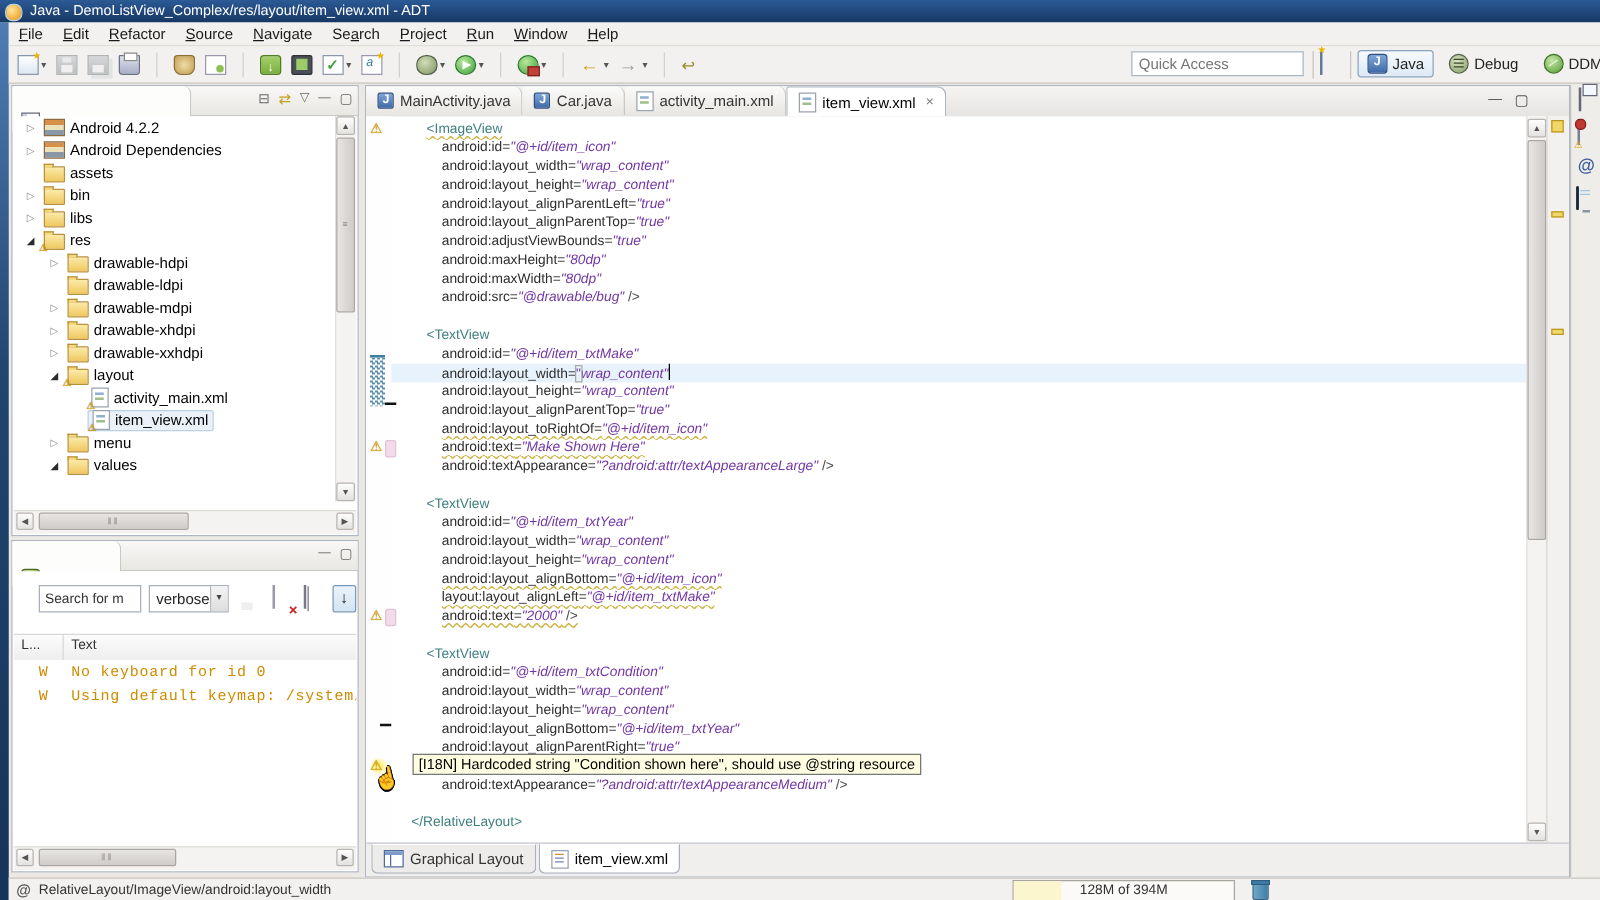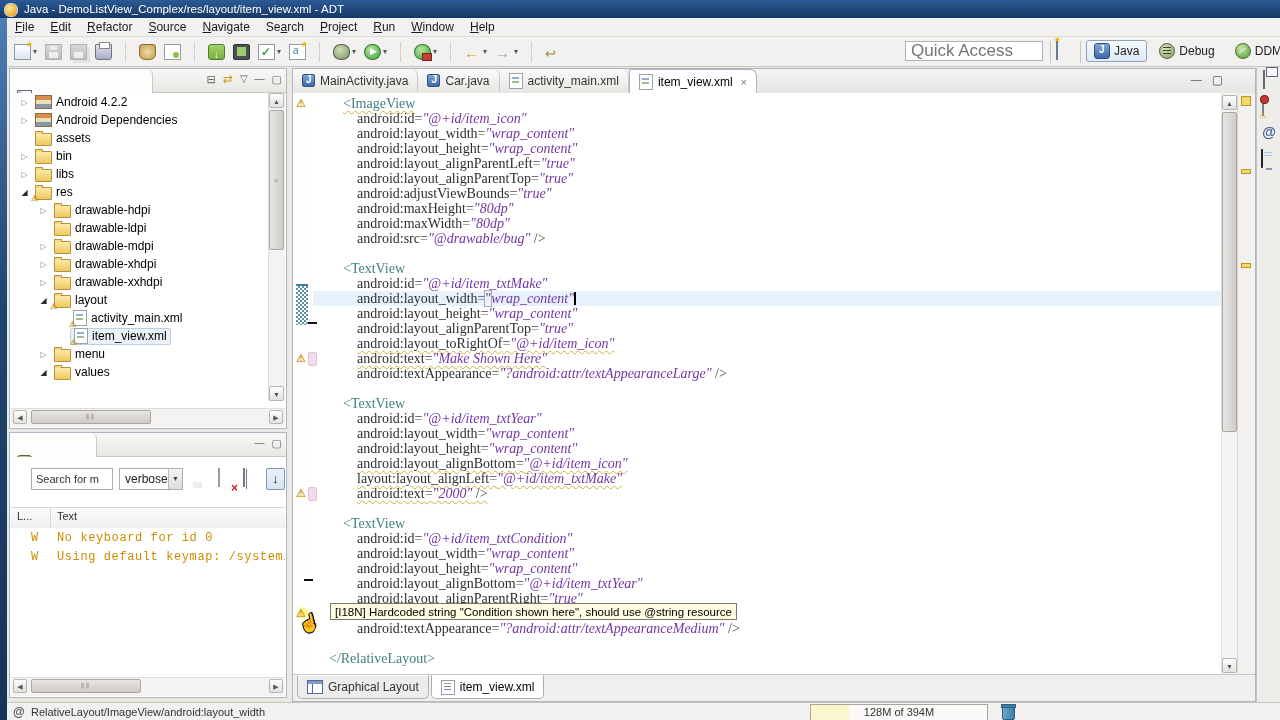--- a/index.html
+++ b/index.html
@@ -51,21 +51,21 @@
   .ic-run{background:radial-gradient(circle at 38% 32%,#B8E89A,#3F9E3F);border:1px solid #2A7A2A;border-radius:50%;box-sizing:border-box}
   .ic-run::after{content:"▶";position:absolute;left:5px;top:1px;color:#FFF;font-size:9px}
   .ic-ext{background:radial-gradient(circle at 38% 32%,#B8E89A,#3F9E3F);border:1px solid #2A7A2A;border-radius:50%;box-sizing:border-box}
   .ic-ext::after{content:"";position:absolute;right:-2px;bottom:-2px;width:8px;height:6px;background:#C24038;border:1px solid #7E241E}
   .ic-back::before{content:"←";font-size:15px;color:#C8A020;font-weight:bold;line-height:16px}
   .ic-fwd::before{content:"→";font-size:15px;color:#9A9A9A;font-weight:bold;line-height:16px}
   .ic-lastedit::before{content:"↩";font-size:13px;color:#9A8A30;line-height:16px}
 
   
   #qa-box{left:905px;top:41px;width:138px;height:20px}
-  #qa-box input{width:100%;height:100%;box-sizing:border-box;border:1px solid #A8B4C0;font-size:17px;
+  #qa-box input{width:100%;height:100%;box-sizing:border-box;border:1px solid #A8B4C0;font-size:12px;
                 padding:0 5px;font-family:"Liberation Sans",sans-serif;color:#444;background:#FFF}
   #tb-sep-right{left:1050px;top:41px;width:1px;height:22px;background:#C8C4BE}
   #open-persp{left:1056px;top:42px;width:20px;height:18px;background:#F2F1EF}
   .persp-window{width:14px;height:12px;border:1px solid #6A7A96;background:linear-gradient(#F8FAFC,#C8D6E6);position:relative;margin-top:2px}
   .persp-window::before{content:"";position:absolute;left:0;top:0;right:0;height:3px;background:#7E9AC2}
   .persp-window::after{content:"★";position:absolute;right:-4px;top:-7px;font-size:8px;color:#E8B400}
   #persp-sep{left:1080px;top:41px;width:1px;height:22px;background:#C8C4BE}
   #persps{left:1086px;top:39px;height:24px;display:flex;align-items:center;gap:4px}
   .persp{display:flex;align-items:center;gap:4px;padding:2px 7px;font-size:12px;color:#222;border:1px solid transparent;border-radius:3px}
   .persp.active{background:linear-gradient(#F7FAFD,#DDE9F5);border-color:#8AA4C0}
@@ -147,21 +147,21 @@
 
   #ed-body{position:absolute;left:0;top:24px;right:0;bottom:26px;background:#FFF;overflow:hidden}
   #ruler{position:absolute;left:0;top:0;width:20px;bottom:0;background:#FEFEFE}
   .gwarn{position:absolute;left:3px;width:14px;height:14px;font-size:11px;line-height:14px;color:#E2A40C;text-shadow:0 0 1px #8A6800;z-index:3}
   .gwarn.hot{background:radial-gradient(circle,#FFF170 20%,rgba(255,241,112,0) 75%)}
   .pkmark{position:absolute;left:15px;width:7px;height:12px;background:#F2DCE9;border:1px solid #E2C0D6;border-radius:2px;z-index:1}
   #range-ind{position:absolute;left:3px;top:191px;width:12px;height:39px;z-index:1;border-top:2px solid #3E7E9E;
              background:repeating-conic-gradient(#5E8FA8 0% 25%,#FFF 0% 50%);background-size:4px 4px}
   .tickmark{position:absolute;height:2px;width:9px;background:#111;z-index:2}
   #codebox{position:absolute;left:20px;top:3px;right:17px;min-height:100%}
-  .cl{height:15px;line-height:15px;font-family:Liberation Serif, serif;font-size:14px;white-space:pre;padding-left:16px}
+  .cl{height:15px;line-height:15px;font-family:Liberation Sans, sans-serif;font-size:11px;white-space:pre;padding-left:16px}
   .cl.cur{background:#E8F2FC}
   .seg-tag{color:#3F7F7F}
   .seg-attr{color:#2E2E2E}
   .seg-p{color:#4A4A4A}
   .seg-val{color:#7236A4;font-style:italic}
   .seg-qb{color:#7236A4;outline:1px solid #A8A8A8}
   .sqw{text-decoration-line:underline;text-decoration-style:wavy;text-decoration-color:#CDB23E;text-decoration-thickness:1px;text-underline-offset:2px}
   .caret{display:inline-block;width:1.5px;height:13px;background:#000;vertical-align:-2px}
 
   #ed-vsb{position:absolute;right:17px;top:24px;width:16px;bottom:26px;background:#F4F3F1;border-left:1px solid #E2E0DC}

